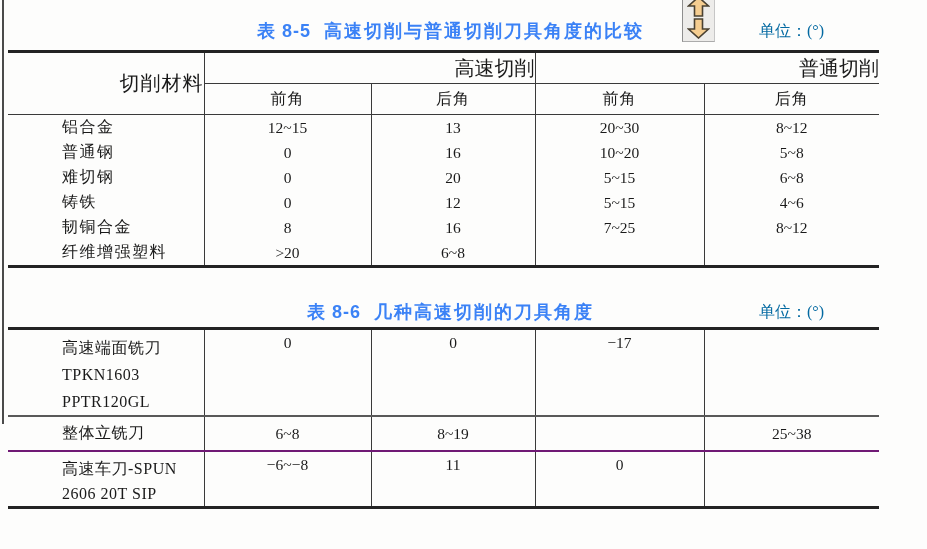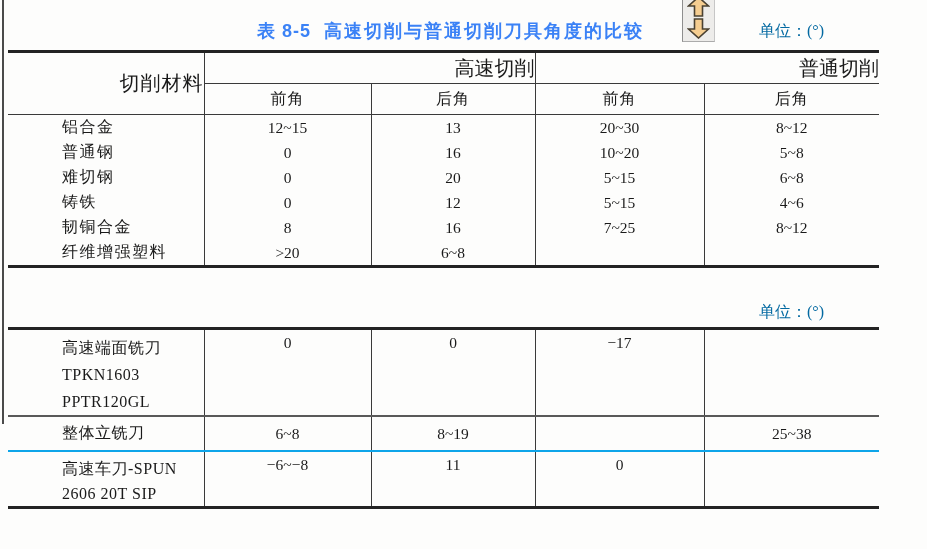--- a/index.html
+++ b/index.html
@@ -52,21 +52,21 @@
   #t1 td.mat { border-bottom:1px solid #3a3a3a; font-size:16px; letter-spacing:1px; }
   #t1 tr.h2 td { height:30px; border-bottom:1px solid #3a3a3a; font-size:16px; letter-spacing:1px; }
   #t1 tr.br td { height:25px; }
   #t1 td.mleft { text-align:left; padding-left:54px; font-size:16px; letter-spacing:1.5px; }
 
   #t2 { top:327px; border-top:3px solid #232323; border-bottom:3px solid #232323; }
   #t2 tr.hd td { height:32px; border-bottom:1px solid #3a3a3a; font-size:16px; letter-spacing:1px; }
   #t2 td.tool { text-align:left; padding-left:54px; font-size:16px; letter-spacing:0.5px; }
   #t2 tr.r1 td { height:80px; vertical-align:top; padding-top:4px; border-bottom:2px solid #595959; }
   #t2 tr.r1 td.tool div { line-height:27px; }
-  #t2 tr.r2 td { height:33px; border-bottom:2px solid #0ea5e9;margin-top:24px; }
+  #t2 tr.r2 td { height:33px; border-bottom:2px solid #701a75;margin-top:24px; }
   #t2 tr.r3 td { height:50px; vertical-align:top; padding-top:4px; }
   #t2 tr.r3 td.tool div { line-height:25px; }
 </style>
 </head>
 <body>
 
 <div id="screen">
 
   <div class="page-edge"></div>
 
@@ -142,20 +142,23 @@
       <tr class="br">
         <td class="mleft">纤维增强塑料</td>
         <td class="vl">&gt;20</td>
         <td class="vl">6~8</td>
         <td class="vl"></td>
         <td class="vl"></td>
       </tr>
     </tbody>
   </table>
 
+  <div class="tbl-title" id="title2">
+    <span class="num">表 8-6</span><span class="txt">几种高速切削的刀具角度</span>
+  </div>
   <div class="unit" id="unit2">单位：(°)</div>
 
   <table id="t2">
     <colgroup>
       <col style="width:196px">
         <col style="width:167px">
         <col style="width:164px">
         <col style="width:169px">
         <col style="width:175px">
     </colgroup>

